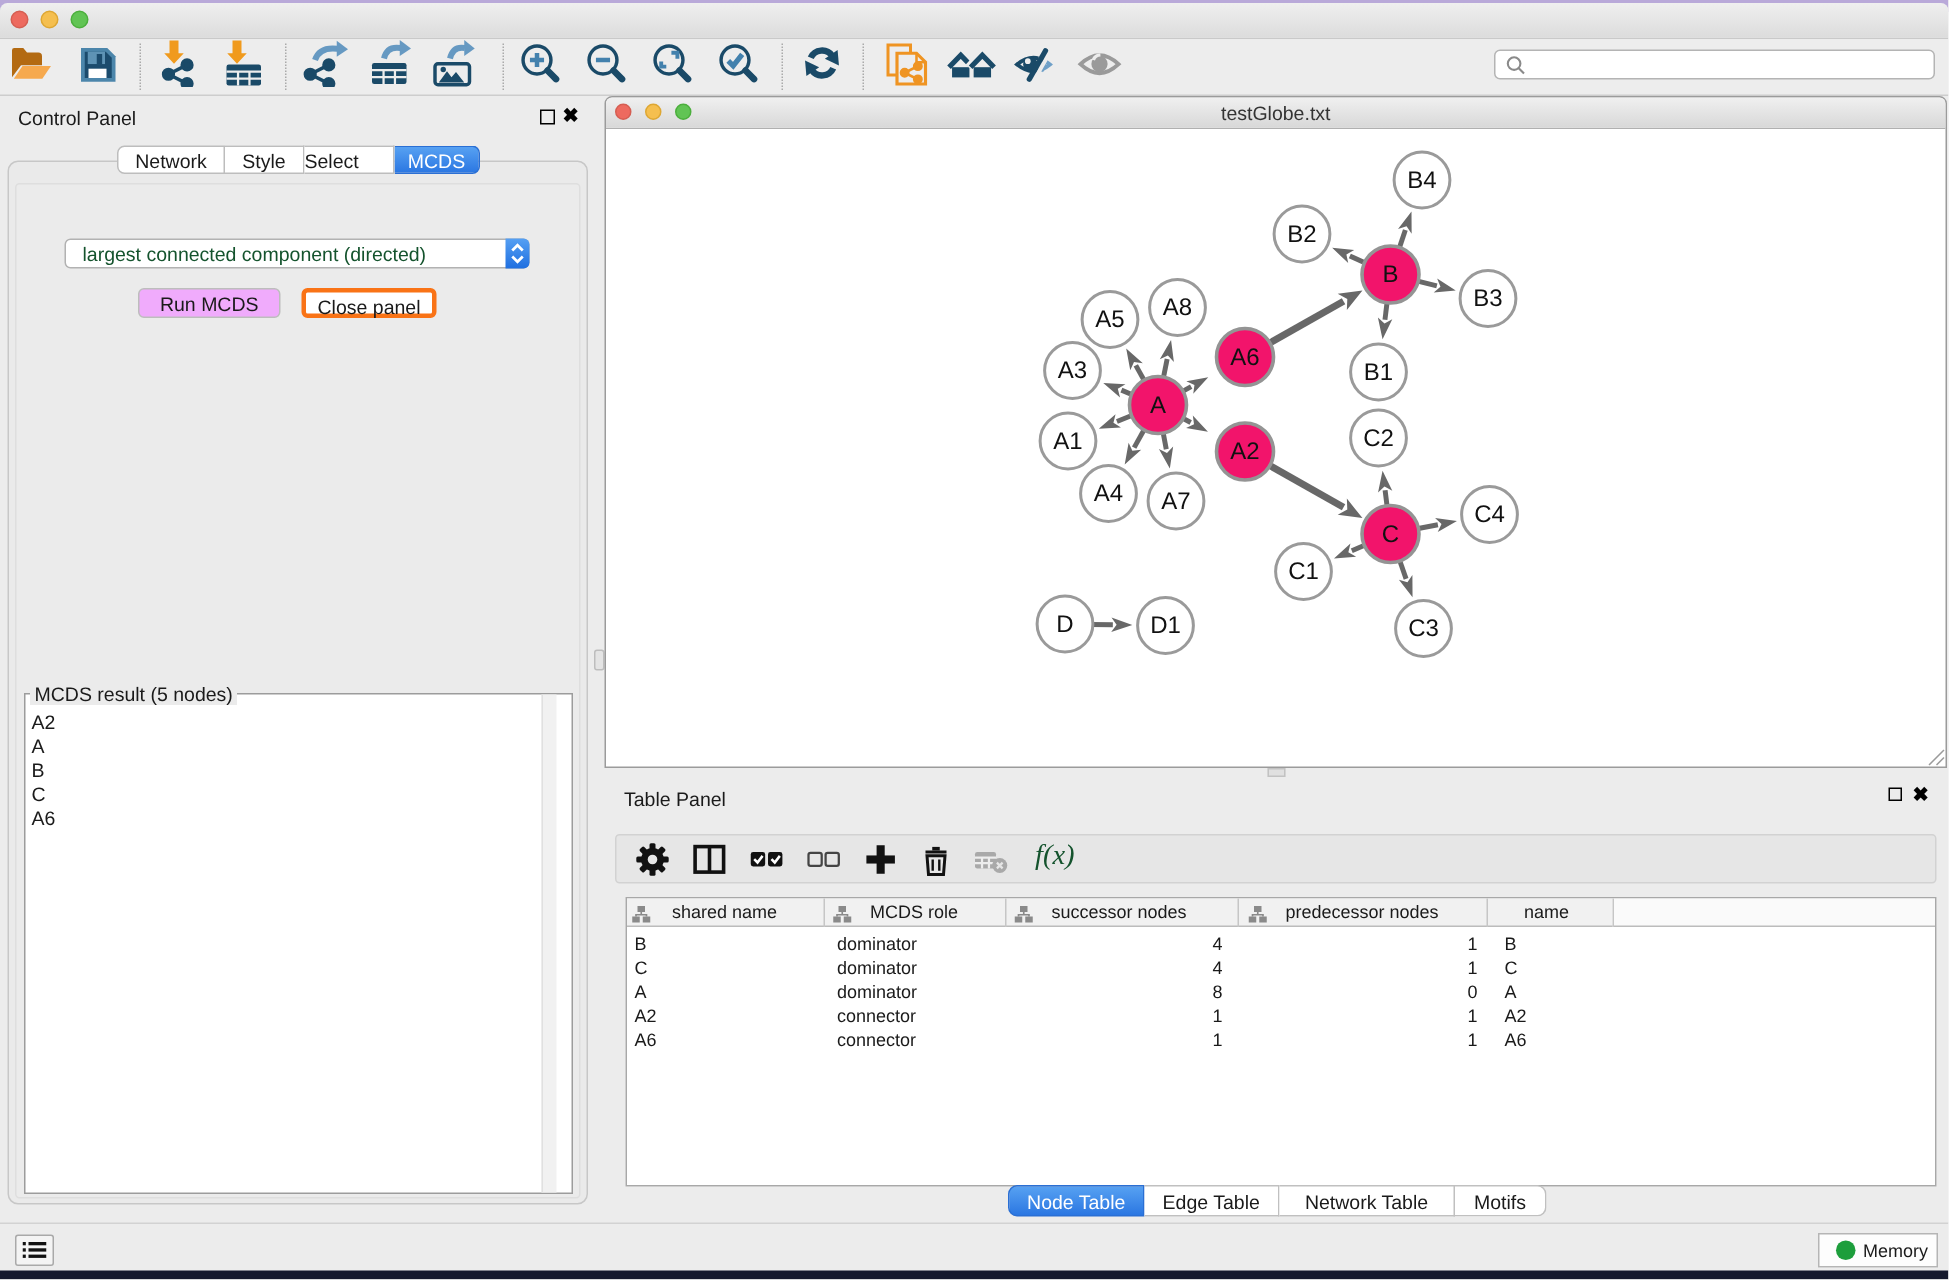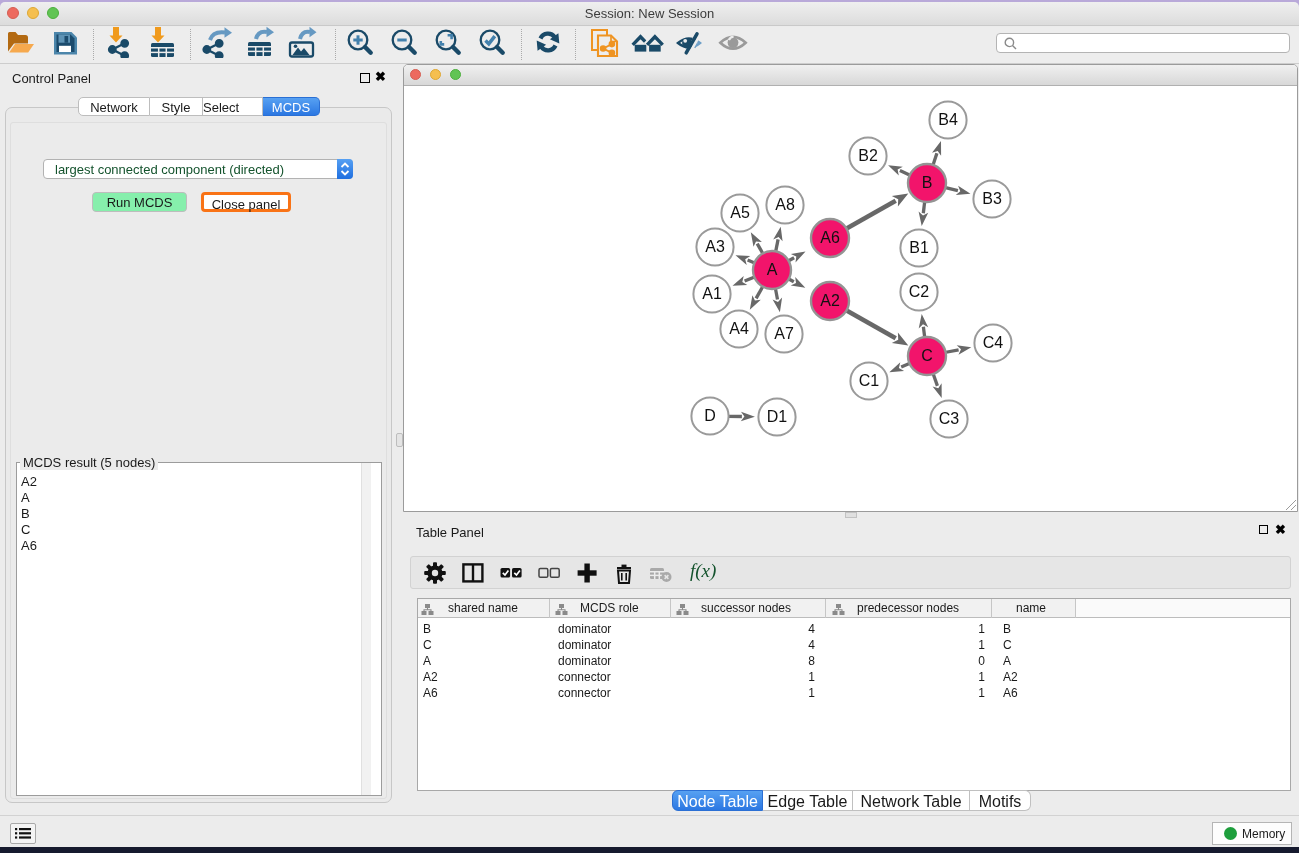--- a/index.html
+++ b/index.html
@@ -2,31 +2,30 @@
 <html><head><meta charset="utf-8"><style>
 * { margin:0; padding:0; box-sizing:border-box; }
 body { font-family:"Liberation Sans", sans-serif; }
 #app { position:relative; width:1299px; height:853px; background:#ececec; overflow:hidden; font-family:"Liberation Sans", sans-serif; }
 .abs { position:absolute; }
 .tsep { position:absolute; top:29px; height:31px; width:0; border-left:1px dotted #aaa; }
 .tl { position:absolute; width:12px; height:12px; border-radius:50%; }
 .trow span { position:absolute; font-size:12px; color:#1a1a1a; }
 .trow { position:absolute; left:0; width:1299px; height:16px; line-height:16px; }
 .hdrtx { position:absolute; top:600px; font-size:12px; color:#1a1a1a; height:34px; line-height:17px; }
-.btab { position:absolute; top:790px; height:21px; line-height:21px; text-align:center; font-size:16px; background:#fff; border:1px solid #c0c0c0; color:#1a1a1a; }
+.btab { position:absolute; top:790px; height:21px; line-height:21px; text-align:center; font-size:13px; background:#fff; border:1px solid #c0c0c0; color:#1a1a1a; }
 </style></head><body>
 <div id="app">
 
 <div class="abs" style="left:0;top:0;width:1299px;height:8px;background:#b9a9d9"></div>
 
 <div class="abs" style="left:0;top:2px;width:1299px;height:24px;background:linear-gradient(#efefef,#dcdcdc);border-bottom:1px solid #c9c9c9;border-radius:5px 5px 0 0"></div>
 <div class="tl" style="left:7px;top:7px;background:#ed6a5f;border:0.5px solid #d55e52"></div>
 <div class="tl" style="left:27px;top:7px;background:#f5bf4f;border:0.5px solid #dea733"></div>
 <div class="tl" style="left:47px;top:7px;background:#61c454;border:0.5px solid #4caf3d"></div>
-<div class="abs" style="left:0;top:6px;width:1299px;text-align:center;font-size:13px;color:#3c3c3c">Session: New Session</div>
 
 <div class="abs" style="left:0;top:27px;width:1299px;height:37px;background:#ededed;border-bottom:1px solid #cdcdcd"></div>
 <div class="tsep" style="left:93px"></div>
     <div class="tsep" style="left:190px"></div>
     <div class="tsep" style="left:335px"></div>
     <div class="tsep" style="left:521px"></div>
     <div class="tsep" style="left:575px"></div>
 <svg style="position:absolute;left:4px;top:26px" width="34" height="32" viewBox="0 0 34 32">
       <path d="M4 25.5 L4 7.5 Q4 6 5.5 6 L11.5 6 L14 9 L21.5 9 Q24 9 24 11.5 L24 17.5 L10 17.5 L4 25.5 Z" fill="#b36a12"></path>
       <path d="M5.2 26.5 L11 18 L30 18 L24.2 26.5 Z" fill="#f6a94e"></path>
@@ -185,35 +184,36 @@
 <div class="abs" style="left:263px;top:97px;width:57px;height:19px;line-height:19px;background:linear-gradient(#57a1f2,#2b77e2);border:1px solid #2a6fd4;border-left:none;border-radius:0 5px 5px 0;text-align:center;font-size:13px;color:#fff">MCDS</div>
 
 <div class="abs" style="left:43px;top:159px;width:310px;height:20px;background:#fff;border:1px solid #b2b2b2;border-radius:4px"></div>
 <div class="abs" style="left:55px;top:162px;font-size:13px;color:#14532d">largest connected component (directed)</div>
 <div class="abs" style="left:337px;top:159px;width:16px;height:20px;background:linear-gradient(#56a0f3,#1f6fe0);border-radius:0 4px 4px 0"></div>
 <svg class="abs" style="left:338px;top:161px" width="14" height="16" viewBox="0 0 14 16">
       <path d="M3.5 6 L7 2.5 L10.5 6" stroke="#fff" stroke-width="1.8" fill="none"></path>
       <path d="M3.5 10 L7 13.5 L10.5 10" stroke="#fff" stroke-width="1.8" fill="none"></path>
     </svg>
 
-<div class="abs" style="left:92px;top:192px;width:95px;height:20px;line-height:20px;background:#86efac;border:1px solid #bdbdbd;border-radius:4px;text-align:center;font-size:13px;color:#1a1a1a">Run MCDS</div>
+<div class="abs" style="left:92px;top:192px;width:95px;height:20px;line-height:20px;background:#f0abfc;border:1px solid #bdbdbd;border-radius:4px;text-align:center;font-size:13px;color:#1a1a1a">Run MCDS</div>
 <div class="abs" style="left:201px;top:192px;width:90px;height:20px;line-height:20px;background:#fff;border:3px solid #f97316;border-radius:4px;text-align:center;font-size:13px;color:#1a1a1a">Close panel</div>
 
 <div class="abs" style="left:16px;top:462px;width:366px;height:334px;background:#fff;border:1px solid #9c9c9c"></div>
 <div class="abs" style="left:361px;top:463px;width:10px;height:332px;background:#f1f1f1;border-left:1px solid #e0e0e0"></div>
 <div class="abs" style="left:20px;top:455px;background:#ebebeb;padding:0 3px;font-size:13px;color:#1a1a1a">MCDS result (5 nodes)</div>
 <div class="abs" style="left:21px;top:474px;font-size:13px;color:#1a1a1a;line-height:16px">A2<br>A<br>B<br>C<br>A6</div>
 
 <div class="abs" style="left:396px;top:433px;width:7px;height:14px;background:#e4e4e4;border:1px solid #bdbdbd;border-radius:2px"></div>
 
 <div class="abs" style="left:403px;top:64px;width:895px;height:448px;background:#fff;border:1px solid #9b9b9b;border-radius:5px 5px 0 0"></div>
 <div class="abs" style="left:404px;top:65px;width:893px;height:21px;background:linear-gradient(#f0f0f0,#d8d8d8);border-bottom:1px solid #b0b0b0;border-radius:4px 4px 0 0"></div>
 <div class="tl" style="left:410px;top:69px;width:11px;height:11px;background:#ed6a5f;border:0.5px solid #d55e52"></div>
 <div class="tl" style="left:430px;top:69px;width:11px;height:11px;background:#f5bf4f;border:0.5px solid #dea733"></div>
 <div class="tl" style="left:450px;top:69px;width:11px;height:11px;background:#61c454;border:0.5px solid #4caf3d"></div>
+<div class="abs" style="left:404px;top:68px;width:893px;text-align:center;font-size:13px;color:#333">testGlobe.txt</div>
 
 <svg class="abs" style="left:404px;top:86px" width="893" height="425" viewBox="0 0 893 425">
 <line x1="359.2" y1="168.3" x2="353.2" y2="157.6" stroke="#686868" stroke-width="3.3"></line>
 <path d="M346.8 146.3 L357.9 156.1 L352.0 155.4 L349.5 160.8 Z" fill="#686868"></path>
 <line x1="371.5" y1="166.3" x2="374.1" y2="153.4" stroke="#686868" stroke-width="3.3"></line>
 <path d="M376.7 140.7 L378.6 155.3 L374.6 151.0 L369.2 153.5 Z" fill="#686868"></path>
 <line x1="351.3" y1="177.3" x2="343.6" y2="174.1" stroke="#686868" stroke-width="3.3"></line>
 <path d="M331.5 169.3 L346.3 170.1 L341.2 173.2 L342.7 179.0 Z" fill="#686868"></path>
 <line x1="351.3" y1="190.7" x2="340.6" y2="195.0" stroke="#686868" stroke-width="3.3"></line>
 <path d="M328.5 199.8 L339.7 190.1 L338.3 195.9 L343.3 199.0 Z" fill="#686868"></path>

